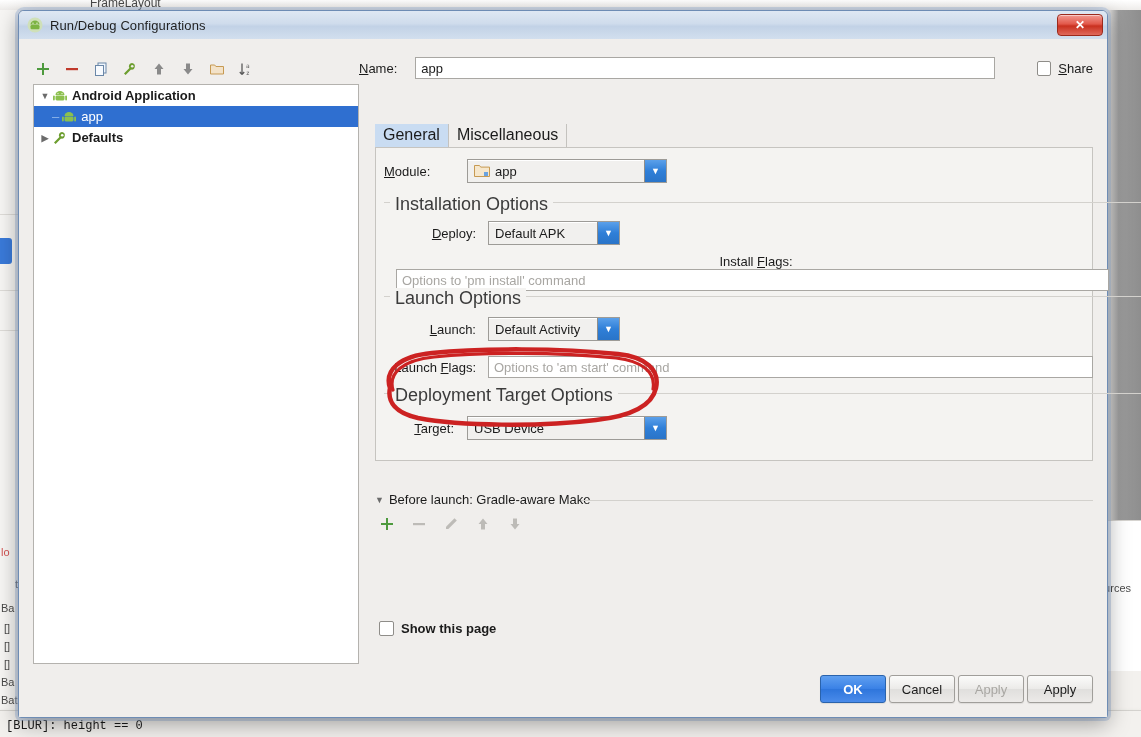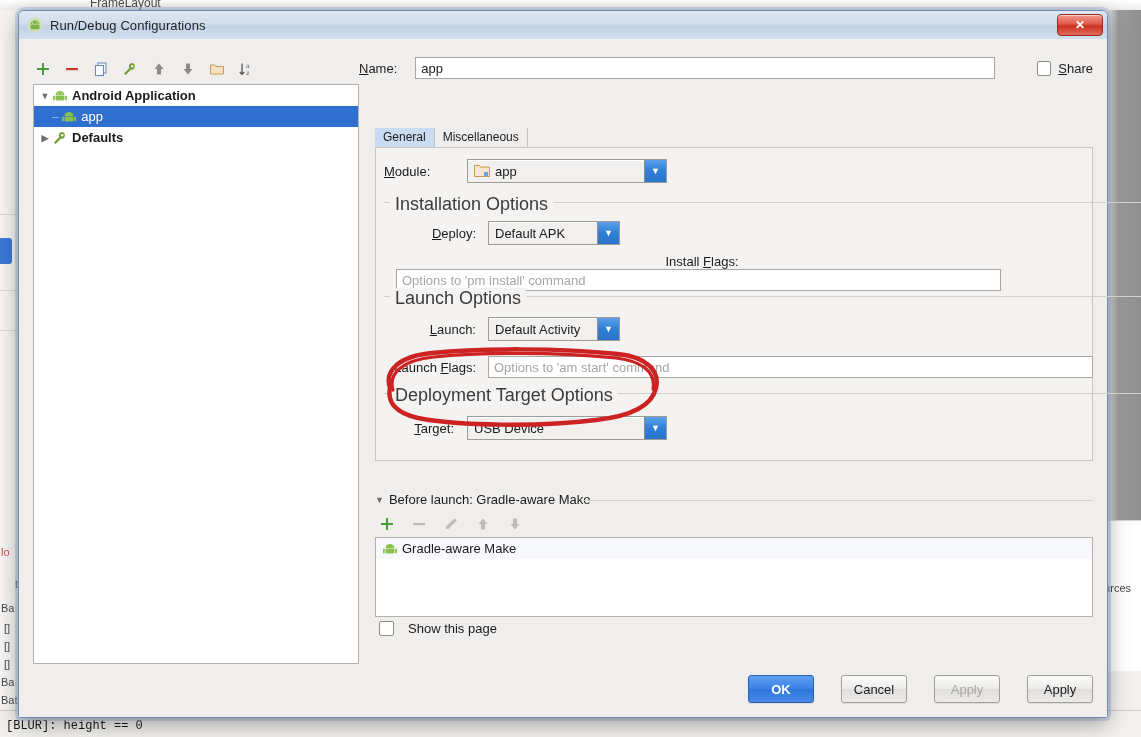--- a/index.html
+++ b/index.html
@@ -131,21 +131,21 @@
     width: 13px; height: 13px; border: 1px solid #8f8d89; background: #fff;
     border-radius: 2px; display:inline-block;
   }
 
   .tabs {
     position: absolute; left: 356px; top: 86px; right: 14px; height: 22px;
     border-bottom: 1px solid #b9b7b3;
     display: flex; align-items: flex-end;
   }
   .tab {
-    font-size: 12px; padding: 2px 8px 3px 8px; color: #1b1b1b;
+    font-size: 16px; padding: 2px 8px 3px 8px; color: #1b1b1b;
     border-right: 1px solid #c4c2be;
   }
   .tab.active { background: #c9dcf2; }
 
   .panel {
     position: absolute; left: 356px; top: 108px; right: 14px; height: 312px;
     background: #f4f3f1; border: 1px solid #c6c4c0;
   }
 
   .row { position: absolute; display: flex; align-items: center; }
@@ -185,27 +185,27 @@
   }
   .bl-box {
     position: absolute; left: 356px; top: 498px; right: 14px; height: 78px;
     background: #ffffff; border: 1px solid #b4b2ae;
   }
   .bl-item {
     display:flex; align-items:center; height: 21px; font-size: 13px;
     background: #f6f8fb; padding-left: 6px; color:#1b1b1b;
   }
   .show-page {
-    position: absolute; left: 360px; top: 582px; display:flex; gap:14px;
-    font-size: 13px; color: #1b1b1b;
+    position: absolute; left: 360px; top: 582px; display:flex; gap:7px;
+    font-size: 13px; color: #1b1b1b; font-weight: bold;
   }
 
   
   .btnbar {
-    position: absolute; right: 14px; bottom: 14px; display: flex; gap: 27px;
+    position: absolute; right: 14px; bottom: 14px; display: flex; gap: 3px;
   }
   .btn {
     width: 64px; height: 26px; font-size: 13px;
     display: flex; align-items: center; justify-content: center;
     border: 1px solid #a09e9a; border-radius: 3px;
     background: linear-gradient(180deg,#fbfbfa 0%, #ecebe9 48%, #e0dfdd 52%, #eceae8 100%);
     color: #1b1b1b;
     box-shadow: 0 1px 1px rgba(0,0,0,.08);
   }
   .btn.primary {
@@ -378,21 +378,21 @@
         </div>
         <div class="row" style="left:8px; top:73px;">
           <span class="lbl" style="width:92px; text-align:right;"><u>D</u>eploy:</span>
           <div class="combo" style="width:132px; margin-left:12px;">
             <span class="val">Default APK</span>
             <span class="arrow">▼</span>
           </div>
         </div>
         <div class="row" style="left:8px; top:106px;flex-direction:column;">
           <span class="lbl" style="width:92px; text-align:right;">Install <u>F</u>lags:</span>
-          <div class="txtfield ph" style="width:605px; margin-left:12px;">
+          <div class="txtfield ph" style="width:713px; margin-left:12px;">
             <span>Options to 'pm install' command</span>
           </div>
         </div>
 
         <div class="group" style="left:8px; top:148px; width:1038px;">
           <span class="group-title">Launch Options</span>
         </div>
         <div class="row" style="left:8px; top:169px;">
           <span class="lbl" style="width:92px; text-align:right;"><u>L</u>aunch:</span>
           <div class="combo" style="width:132px; margin-left:12px;">
@@ -446,31 +446,20 @@
               <path d="M8 2.5 12.5 8H10v5.5H6V8H3.5z" fill="#bdbbb7"></path>
             </svg>
         </div>
         <div class="tb-ico">
           <svg width="16" height="16" viewBox="0 0 16 16">
               <path d="M8 13.5 3.5 8H6V2.5h4V8h2.5z" fill="#bdbbb7"></path>
             </svg>
         </div>
       </div>
 
-      <div class="bl-box">
-        <div class="bl-item">
-          <svg class="tree-ico" viewBox="0 0 16 16">
-            <path d="M3.5 7a4.5 4 0 0 1 9 0z" fill="#8cc04e"></path>
-            <rect x="3.5" y="7.4" width="9" height="5" rx="1.3" fill="#8cc04e"></rect>
-            <rect x="1" y="7.4" width="1.8" height="5" rx=".9" fill="#8cc04e"></rect>
-            <rect x="13.2" y="7.4" width="1.8" height="5" rx=".9" fill="#8cc04e"></rect>
-          </svg>
-          <span>Gradle-aware Make</span>
-        </div>
-      </div>
 
       <div class="show-page">
         <span class="checkbox"></span>
         <span>Show this page</span>
       </div>
 
       <div class="btnbar">
         <div class="btn primary">OK</div>
         <div class="btn">Cancel</div>
         <div class="btn disabled">Apply</div>

